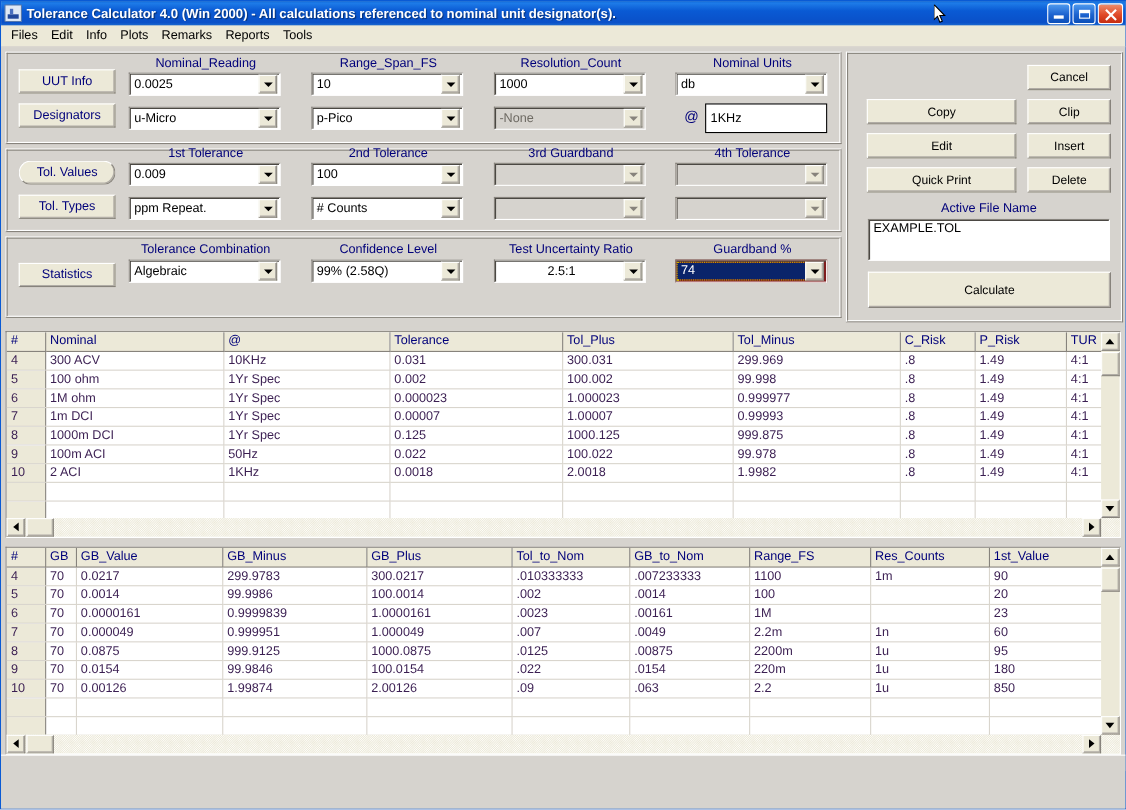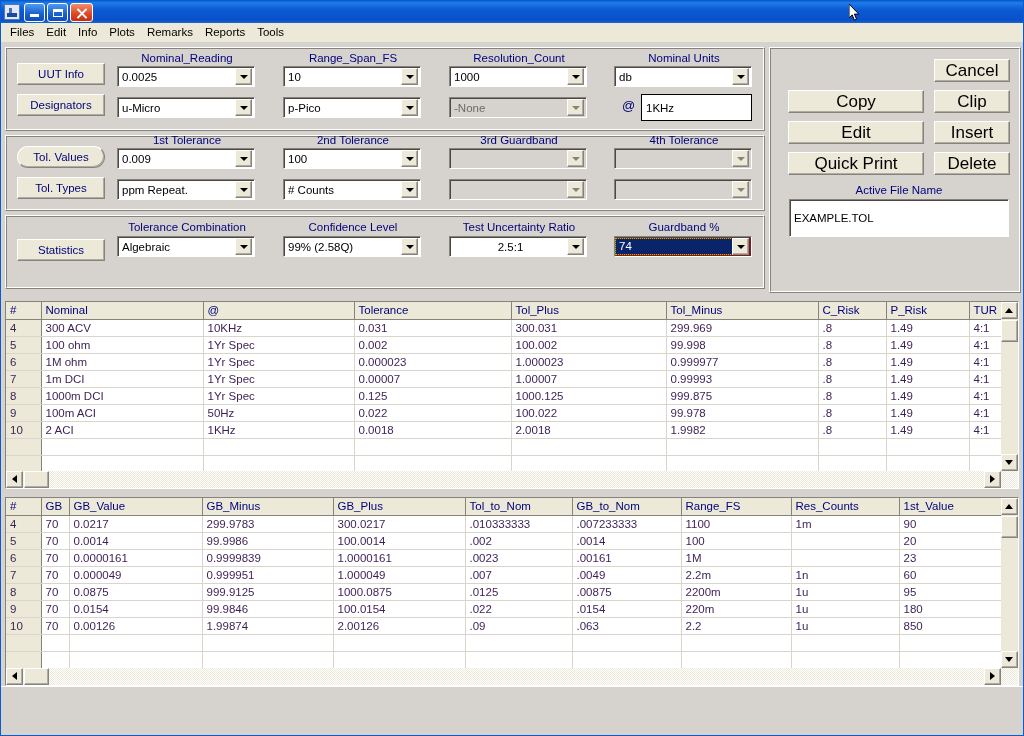--- a/index.html
+++ b/index.html
@@ -201,21 +201,21 @@
     width: 252px; margin-left: 4px; flex: none;
     position: relative;
     height: 246px;
   }
   .cmdbtn {
     position: absolute;
     background: #ece9d8;
     border: 1px solid #ffffff;
     border-right-color: #87837c; border-bottom-color: #87837c;
     box-shadow: inset -1px -1px 0 #b0aca5;
-    color: #000; font-size: 17px;
+    color: #000; font-size: 11px;
     display: flex; align-items: center; justify-content: center;
     cursor: default; box-sizing: border-box;
   }
 
   
   .gridzone {
     flex: 1;
     display: flex; flex-direction: column;
     padding: 0 0 0 0;
     background: #d6d3ce;
@@ -333,20 +333,21 @@
     pointer-events: none; z-index: 99;
   }
 </style>
 </head>
 <body>
 
 <div class="app">
 
   <div class="titlebar">
     <div class="tb-icon"></div>
+    <div class="tb-title">Tolerance Calculator 4.0 (Win 2000) - All calculations referenced to nominal unit designator(s).</div>
     <div class="tb-buttons">
       <div class="tb-btn tb-min">
           <span class="g"></span>
         </div>
       <div class="tb-btn tb-max">
           <span class="g g1"></span>
           <span class="g g2"></span>
         </div>
       <div class="tb-btn close tb-close">
           <span class="g g1"></span>
@@ -503,23 +504,24 @@
         <div class="cmdbtn" style="left:163px; top:10px; width:76px; height:23px;">Cancel</div>
         <div class="cmdbtn" style="left:17px; top:41px; width:136px; height:23px;">Copy</div>
         <div class="cmdbtn" style="left:163px; top:41px; width:76px; height:23px;">Clip</div>
         <div class="cmdbtn" style="left:17px; top:72px; width:136px; height:23px;">Edit</div>
         <div class="cmdbtn" style="left:163px; top:72px; width:76px; height:23px;">Insert</div>
         <div class="cmdbtn" style="left:17px; top:103px; width:136px; height:23px;">Quick Print</div>
         <div class="cmdbtn" style="left:163px; top:103px; width:76px; height:23px;">Delete</div>
 
         <div class="lbl" style="left:17px; top:135px; width:222px;">Active File Name</div>
         <div class="txt" style="left:18px; top:150px; width:220px; height:38px;">
-          <span class="val" style="align-self:flex-start; padding-top:12px;">EXAMPLE.TOL</span>
-        </div>
-
+          <span class="val" style="align-self:flex-start; padding-top:2px;">EXAMPLE.TOL</span>
+        </div>
+
+        <div class="cmdbtn" style="left:18px; top:198px; width:221px; height:33px;">Calculate</div>
       </div>
         </div>
     </div>
   </div>
 
   <div class="gridzone">
 
     <div class="gridwrap grid-top">
       <table class="grid" id="grid-top-table">
         <colgroup>

